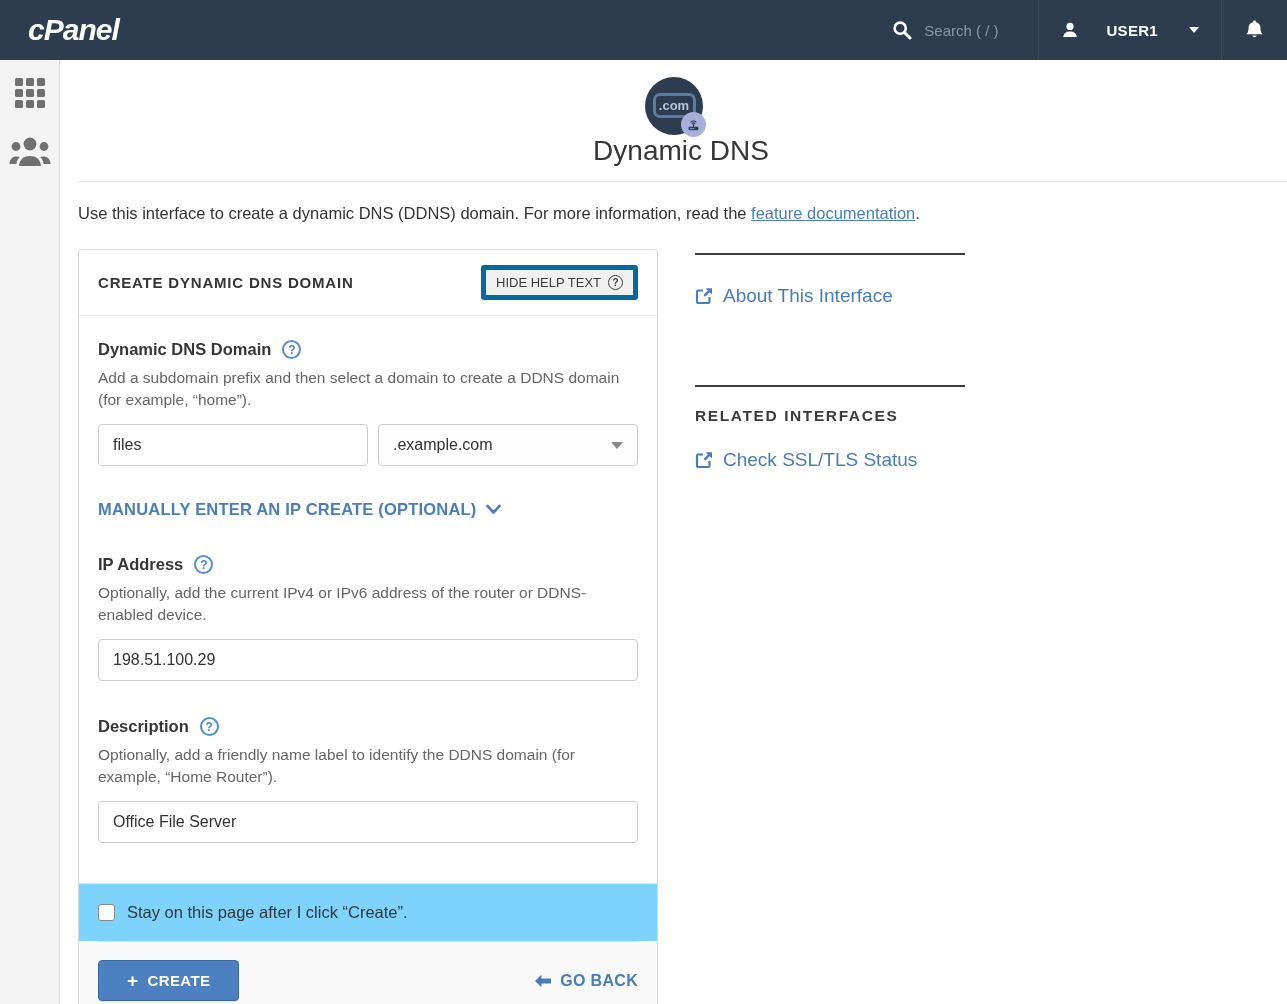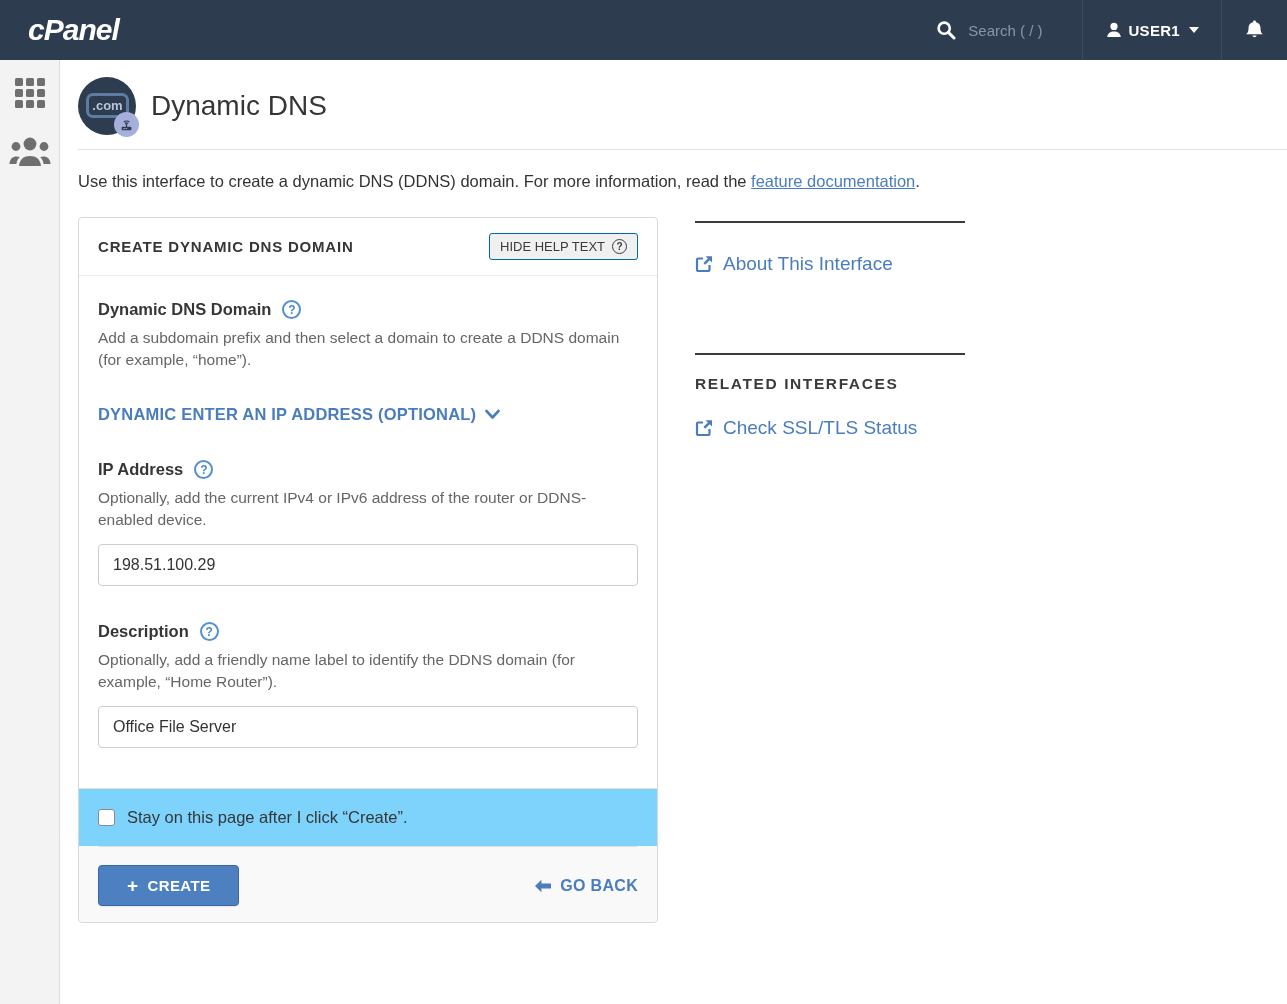--- a/index.html
+++ b/index.html
@@ -5,46 +5,46 @@
   * { margin:0; padding:0; box-sizing:border-box; }
   html,body { width:1287px; height:1004px; background:#fff; font-family:"Liberation Sans", sans-serif; overflow:hidden; }
 
   
   .topbar { position:relative; height:60px; background:#2e3c4f; display:flex; align-items:stretch; color:#fff; }
   .logo { display:flex; align-items:center; padding-left:28px; width:260px; }
   .logo-text { font-size:30px; font-weight:bold; font-style:italic; letter-spacing:-1px; color:#fff; }
   .topbar-spacer { flex:1; }
   .search-area { display:flex; align-items:center; gap:12px; padding-right:40px; }
   .search-placeholder { color:#8a96a5; font-size:15px; }
-  .top-item { display:flex; align-items:center; justify-content:center; gap:5px; border-left:1px solid #3e4c5f; padding:0 22px; font-size:15px; font-weight:bold; letter-spacing:.3px; cursor:pointer; }
+  .top-item { display:flex; align-items:center; justify-content:center; gap:27px; border-left:1px solid #3e4c5f; padding:0 22px; font-size:15px; font-weight:bold; letter-spacing:.3px; cursor:pointer; }
   .caret-down { width:0; height:0; border-left:5px solid transparent; border-right:5px solid transparent; border-top:6px solid #fff; margin-left:4px; }
 
   
   .side-rail { position:absolute; left:0; top:60px; width:60px; height:944px; background:#f3f3f3; border-right:1px solid #ddd; display:flex; flex-direction:column; align-items:center; padding-top:18px; gap:28px; }
   .grid-icon { display:grid; grid-template-columns:repeat(3,8px); grid-template-rows:repeat(3,8px); gap:3px; cursor:pointer; }
   .grid-icon span { background:#6f6f6f; border-radius:1.5px; }
 
   
   .main { position:absolute; left:61px; top:60px; width:1226px; height:944px; background:#fff; }
-  .page-head { display:flex; align-items:center; padding:17px 18px 0 17px; }
+  .page-head { display:flex; align-items:center; padding:17px 18px 0 17px;flex-direction:column; }
   .app-icon { position:relative; width:58px; height:58px; background:#2e3c4f; border-radius:50%; flex:0 0 auto; }
   .app-icon .comtag { position:absolute; left:8px; top:16px; width:43px; height:25px; border:3px solid #5c7ca3; border-radius:7px; display:flex; align-items:center; justify-content:center; color:#b9c4dd; font-size:13px; font-weight:bold; }
   .app-badge { position:absolute; right:-3px; bottom:-2px; width:25px; height:25px; background:#a6aedb; border-radius:50%; display:flex; align-items:center; justify-content:center; }
   .page-title { font-size:28px; color:#363636; margin-left:15px; font-weight:400; }
   .head-rule { border:0; border-top:1px solid #e2e2e2; margin:14px 0 0 17px; }
   .intro { padding:22px 18px 0 17px; font-size:16.5px; color:#333; }
   .intro a { color:#4a7dbe; }
 
   .columns { display:flex; padding:26px 18px 0 17px; }
 
   
   .card { width:580px; border:1px solid #d9d9d9; border-radius:4px; background:#fff; }
   .card-header { display:flex; align-items:center; justify-content:space-between; padding:15px 19px; border-bottom:1px solid #ececec; }
   .card-title { font-size:15px; font-weight:bold; letter-spacing:.8px; color:#363636; }
-  .hide-help-btn { display:flex; align-items:center; gap:7px; background:#f0f0f0; border:1px solid #0369a1; border-radius:3px; padding:5px 10px; font-size:13px; color:#3c3c3c; cursor:pointer; font-family:inherit; }
+  .hide-help-btn { display:flex; align-items:center; gap:7px; background:#f0f0f0; border:5px solid #0369a1; border-radius:3px; padding:5px 10px; font-size:13px; color:#3c3c3c; cursor:pointer; font-family:inherit; }
   .q-circle-dark { width:15px; height:15px; border:1.5px solid #3c3c3c; border-radius:50%; display:inline-flex; align-items:center; justify-content:center; font-size:10px; font-weight:bold; color:#3c3c3c; }
 
   .card-body { padding:24px 19px 40px 19px; }
   .field-label-row { display:flex; align-items:center; gap:11px; }
   .field-label { font-size:16.5px; font-weight:bold; color:#363636; }
   .q-circle-blue { width:19px; height:19px; border:2px solid #5590d2; border-radius:50%; display:inline-flex; align-items:center; justify-content:center; font-size:12px; font-weight:bold; color:#4a86c8; cursor:pointer; }
   .help-text { margin-top:8px; font-size:15.5px; line-height:1.42; color:#666; max-width:545px; }
   .input-row { display:flex; gap:10px; margin-top:13px; }
   .text-input { height:42px; border:1px solid #ccc; border-radius:4px; padding:0 14px; font-size:16px; color:#333; font-family:inherit; background:#fff; }
   .input-sub { width:270px; }
@@ -169,24 +169,31 @@
       </div>
 
       <div class="card-body">
 
         <div>
           <div class="field-label-row">
             <span class="field-label">Dynamic DNS Domain</span>
             <span class="q-circle-blue">?</span>
           </div>
           <div class="help-text">Add a subdomain prefix and then select a domain to create a DDNS domain (for example, “home”).</div>
+          <div class="input-row">
+            <input class="text-input input-sub" type="text" value="files" style="">
+            <div class="fake-select">
+              <span>.example.com</span>
+              <span class="select-caret"></span>
+            </div>
+          </div>
         </div>
 
         <a class="manual-link">
-          <span>DYNAMIC ENTER AN IP ADDRESS (OPTIONAL)</span>
+          <span>MANUALLY ENTER AN IP CREATE (OPTIONAL)</span>
           <svg class="icon-svg" width="15" height="11" viewBox="0 0 15 11">
               <polyline points="1.5,2 7.5,8.5 13.5,2" fill="none" stroke="#4a7dbe" stroke-width="2.6" stroke-linecap="round" stroke-linejoin="round"></polyline>
             </svg>
         </a>
 
         <div class="group">
           <div class="field-label-row">
             <span class="field-label">IP Address</span>
             <span class="q-circle-blue">?</span>
           </div>

